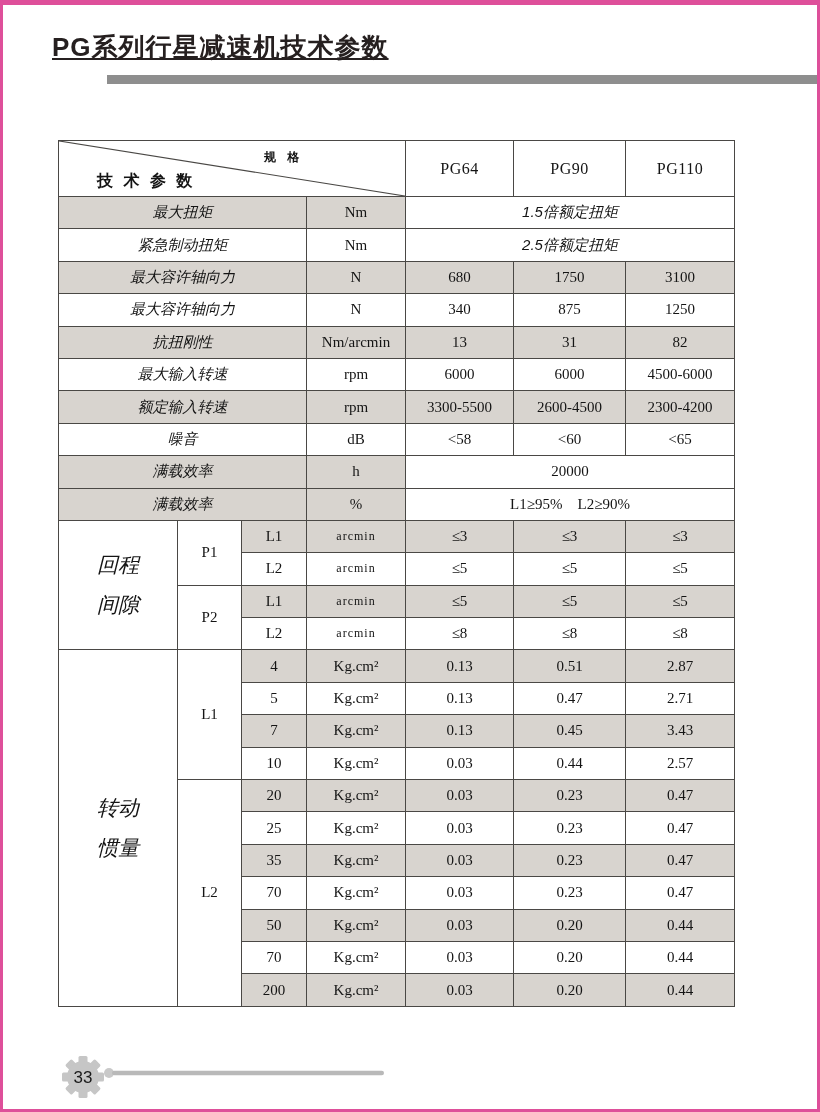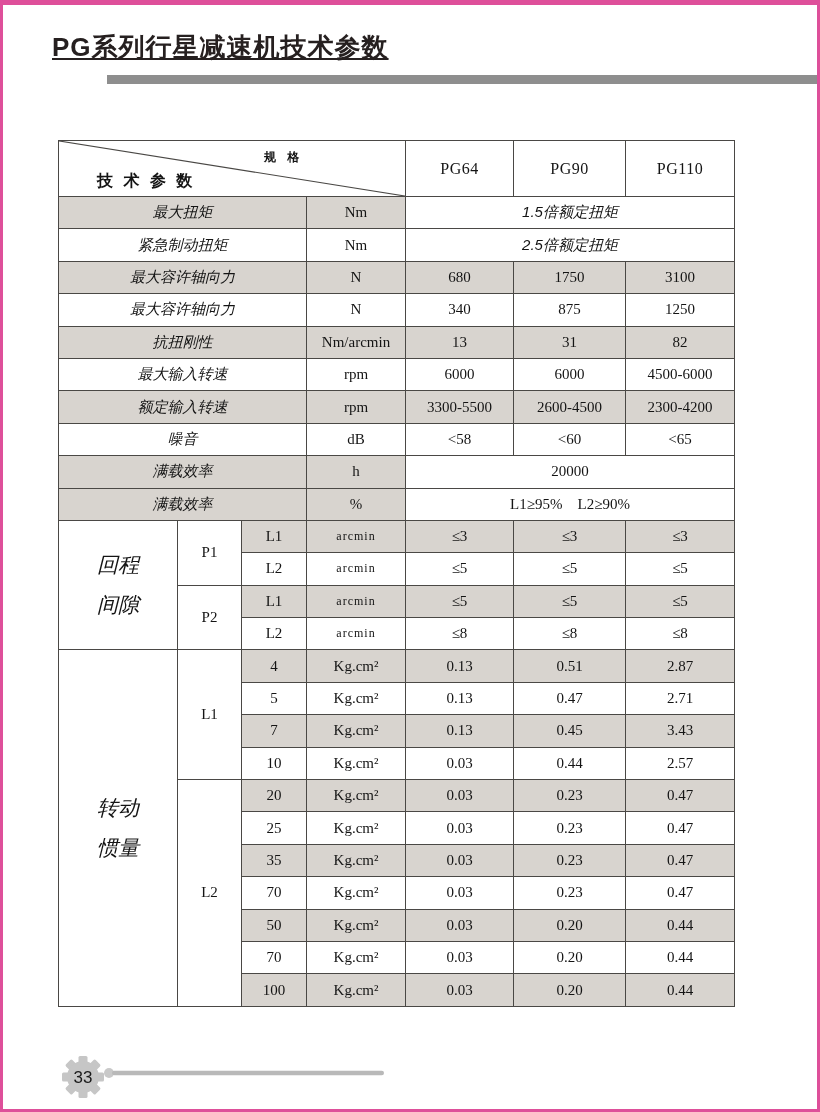--- a/index.html
+++ b/index.html
@@ -252,21 +252,21 @@
     <td class="num g">0.44</td>
   </tr>
   <tr class="r">
     <td class="num">70</td>
     <td class="num">Kg.cm²</td>
     <td class="num">0.03</td>
     <td class="num">0.20</td>
     <td class="num">0.44</td>
   </tr>
   <tr class="r">
-    <td class="num g">100</td>
+    <td class="num g">200</td>
     <td class="num g">Kg.cm²</td>
     <td class="num g">0.03</td>
     <td class="num g">0.20</td>
     <td class="num g">0.44</td>
   </tr>
 </tbody>
   </table>
 
 <svg class="footer" width="360" height="52" viewBox="0 0 360 52">
   <g fill="#c6c6c6">

